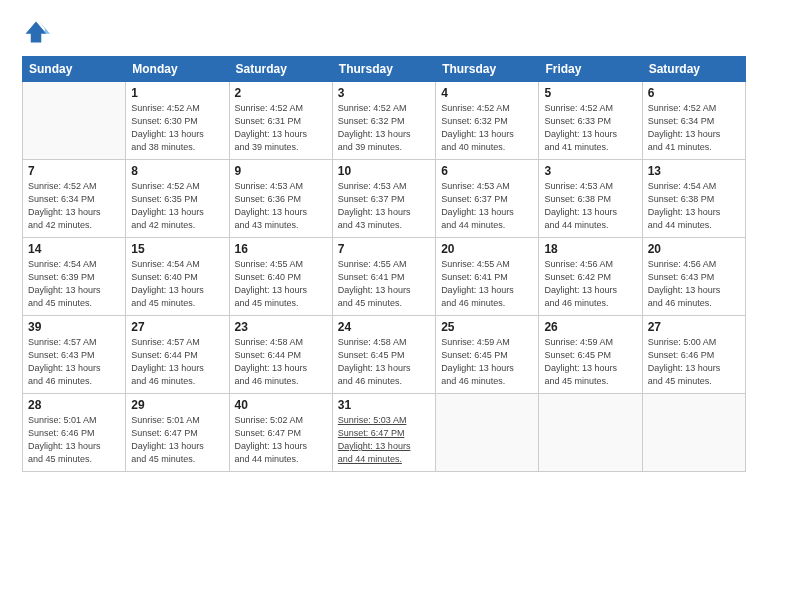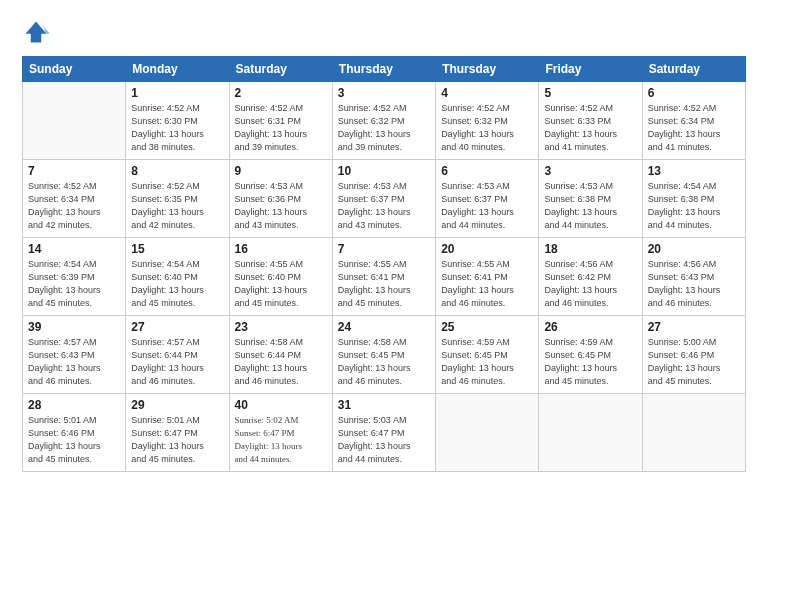--- a/index.html
+++ b/index.html
@@ -344,28 +344,28 @@
           </td>
           <td>
             <span class="day-num">29</span>
             <div class="day-info" style="white-space: pre-line;">Sunrise: 5:01 AM
 Sunset: 6:47 PM
 Daylight: 13 hours
 and 45 minutes.</div>
           </td>
           <td>
             <span class="day-num">40</span>
-            <div class="day-info" style="white-space: pre-line; font-family: Liberation Serif, serif;">Sunrise: 5:02 AM
+            <div class="day-info" style="white-space: pre-line;">Sunrise: 5:02 AM
 Sunset: 6:47 PM
 Daylight: 13 hours
 and 44 minutes.</div>
           </td>
           <td>
             <span class="day-num">31</span>
-            <div class="day-info" style="white-space: pre-line;">Sunrise: 5:03 AM
+            <div class="day-info" style="white-space: pre-line; text-decoration: underline;">Sunrise: 5:03 AM
 Sunset: 6:47 PM
 Daylight: 13 hours
 and 44 minutes.</div>
           </td>
           <td class="empty"></td>
           <td class="empty"></td>
           <td class="empty"></td>
         </tr>
       </tbody>
   </table>

